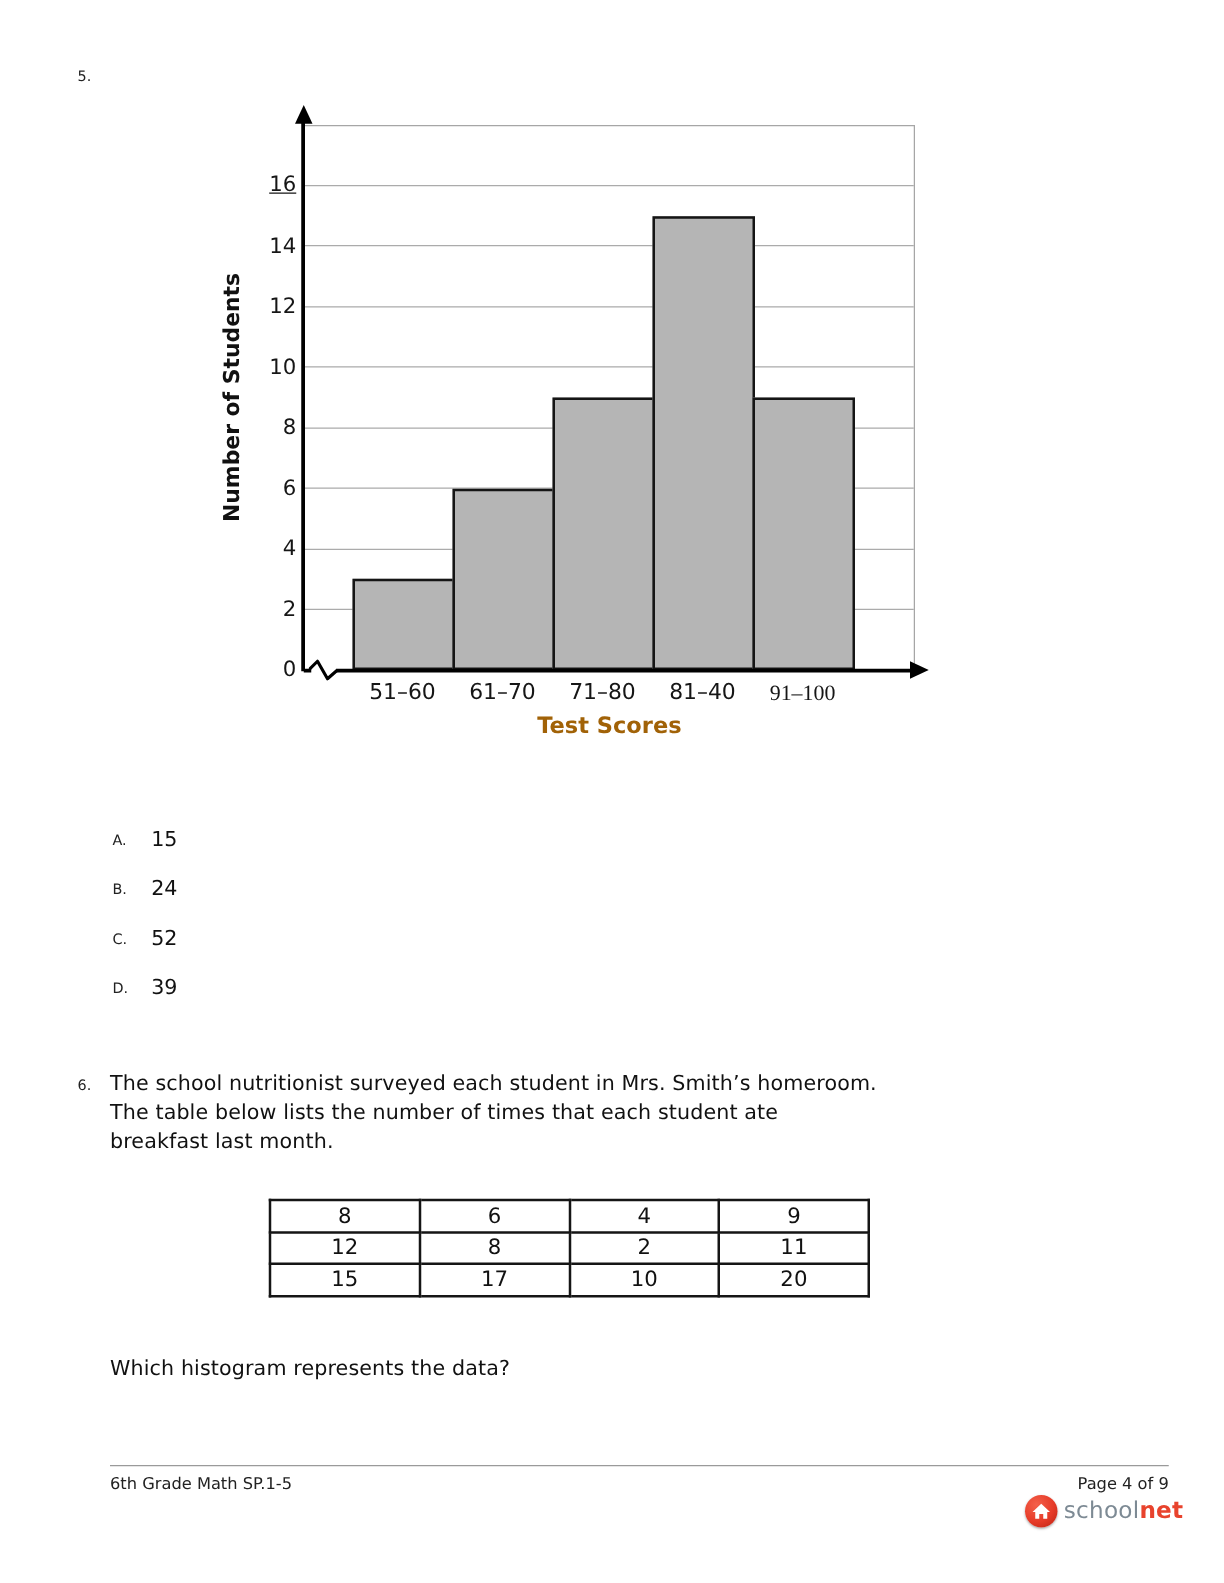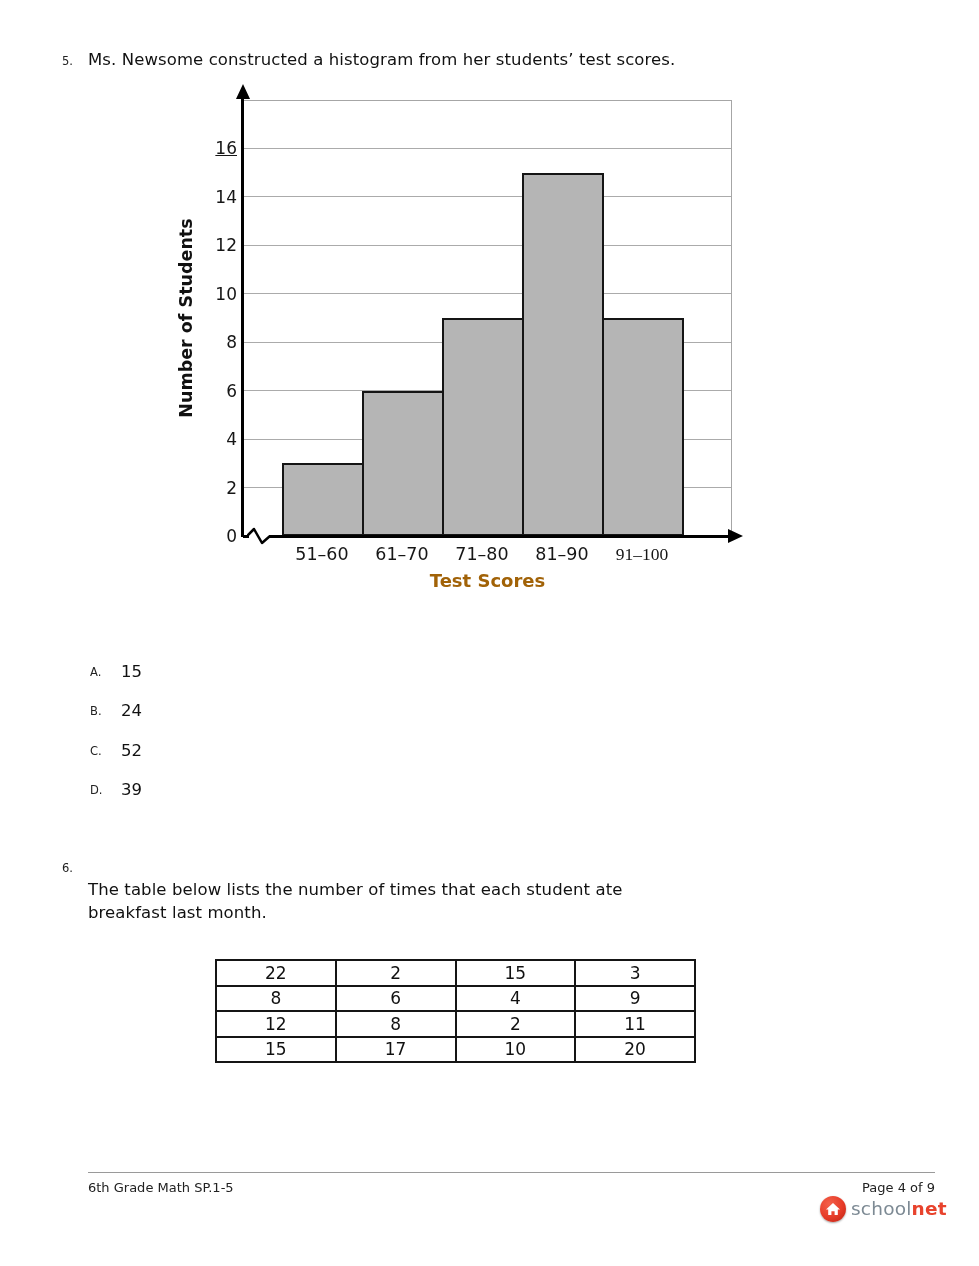--- a/index.html
+++ b/index.html
@@ -51,21 +51,20 @@
                  box-shadow:0 1px 2px rgba(0,0,0,0.35); }
   .logo-house { position:absolute; left:5px; top:6px; }
   .logo-text { position:absolute; left:31px; top:3px; font-size:18.5px; font-weight:500; letter-spacing:0.2px; }
 </style>
 </head>
 <body>
 
 <div class="page">
 
   <div class="qnum" style="top:54px; left:62px;">5.</div>
-  <div class="qtext" style="top:50px; left:88px;">Ms. Newsome constructed a histogram from her students’ test scores.</div>
 
   <div>
     <div class="plot">
       <div class="gridline" style="top:47px;"></div>
       <div class="gridline" style="top:95.4px;"></div>
       <div class="gridline" style="top:143.9px;"></div>
       <div class="gridline" style="top:192.3px;"></div>
       <div class="gridline" style="top:240.8px;"></div>
       <div class="gridline" style="top:289.2px;"></div>
       <div class="gridline" style="top:337.7px;"></div>
@@ -93,51 +92,46 @@
     <div class="ytick" style="left:195px; top:284px;">10</div>
     <div class="ytick" style="left:195px; top:332px;">8</div>
     <div class="ytick" style="left:195px; top:381px;">6</div>
     <div class="ytick" style="left:195px; top:429px;">4</div>
     <div class="ytick" style="left:195px; top:478px;">2</div>
     <div class="ytick" style="left:195px; top:526px;">0</div>
 
     <div class="xtick" style="left:282px;">51–60</div>
     <div class="xtick" style="left:362px;">61–70</div>
     <div class="xtick" style="left:442px;">71–80</div>
-    <div class="xtick" style="left:522px;">81–90</div>
+    <div class="xtick" style="left:522px;">81–40</div>
     <div class="xtick" style="left:602px;font-family:Liberation Serif, serif;">91–100</div>
 
     <div class="ylabel">Number of Students</div>
     <div class="xlabel">Test Scores</div>
   </div>
 
 
   <div>
     <span class="opt-letter" style="top:665px;">A.</span>
     <span class="opt-value" style="top:662px;">15</span>
     <span class="opt-letter" style="top:704px;">B.</span>
     <span class="opt-value" style="top:701px;">24</span>
     <span class="opt-letter" style="top:744px;">C.</span>
     <span class="opt-value" style="top:741px;">52</span>
     <span class="opt-letter" style="top:783px;">D.</span>
     <span class="opt-value" style="top:780px;">39</span>
   </div>
 
   <div class="qnum" style="top:861px; left:62px;">6.</div>
+  <div class="qtext" style="top:857px; left:88px;">The school nutritionist surveyed each student in Mrs. Smith’s homeroom.</div>
   <div class="qtext" style="top:880px; left:88px;">The table below lists the number of times that each student ate</div>
   <div class="qtext" style="top:903px; left:88px;">breakfast last month.</div>
 
   <table class="data-table">
     <tbody>
-        <tr>
-      <td>22</td>
-      <td>2</td>
-      <td>15</td>
-      <td>3</td>
-    </tr>
     <tr>
       <td>8</td>
       <td>6</td>
       <td>4</td>
       <td>9</td>
     </tr>
     <tr>
       <td>12</td>
       <td>8</td>
       <td>2</td>
@@ -145,20 +139,21 @@
     </tr>
     <tr>
       <td>15</td>
       <td>17</td>
       <td>10</td>
       <td>20</td>
     </tr>
   </tbody>
     </table>
 
+  <div class="qtext" style="top:1085px; left:88px;">Which histogram represents the data?</div>
 
   <div class="footer-rule"></div>
   <div class="footer-left">6th Grade Math SP.1-5</div>
   <div class="footer-page">Page 4 of 9</div>
 
   <div class="logo">
     <div class="logo-circle">
       <svg class="logo-house" width="16" height="15">
         <path d="M8 1 L15 7.5 L12.8 7.5 L12.8 13 L9.6 13 L9.6 9.2 L6.4 9.2 L6.4 13 L3.2 13 L3.2 7.5 L1 7.5 Z" fill="#ffffff"></path>
       </svg>

